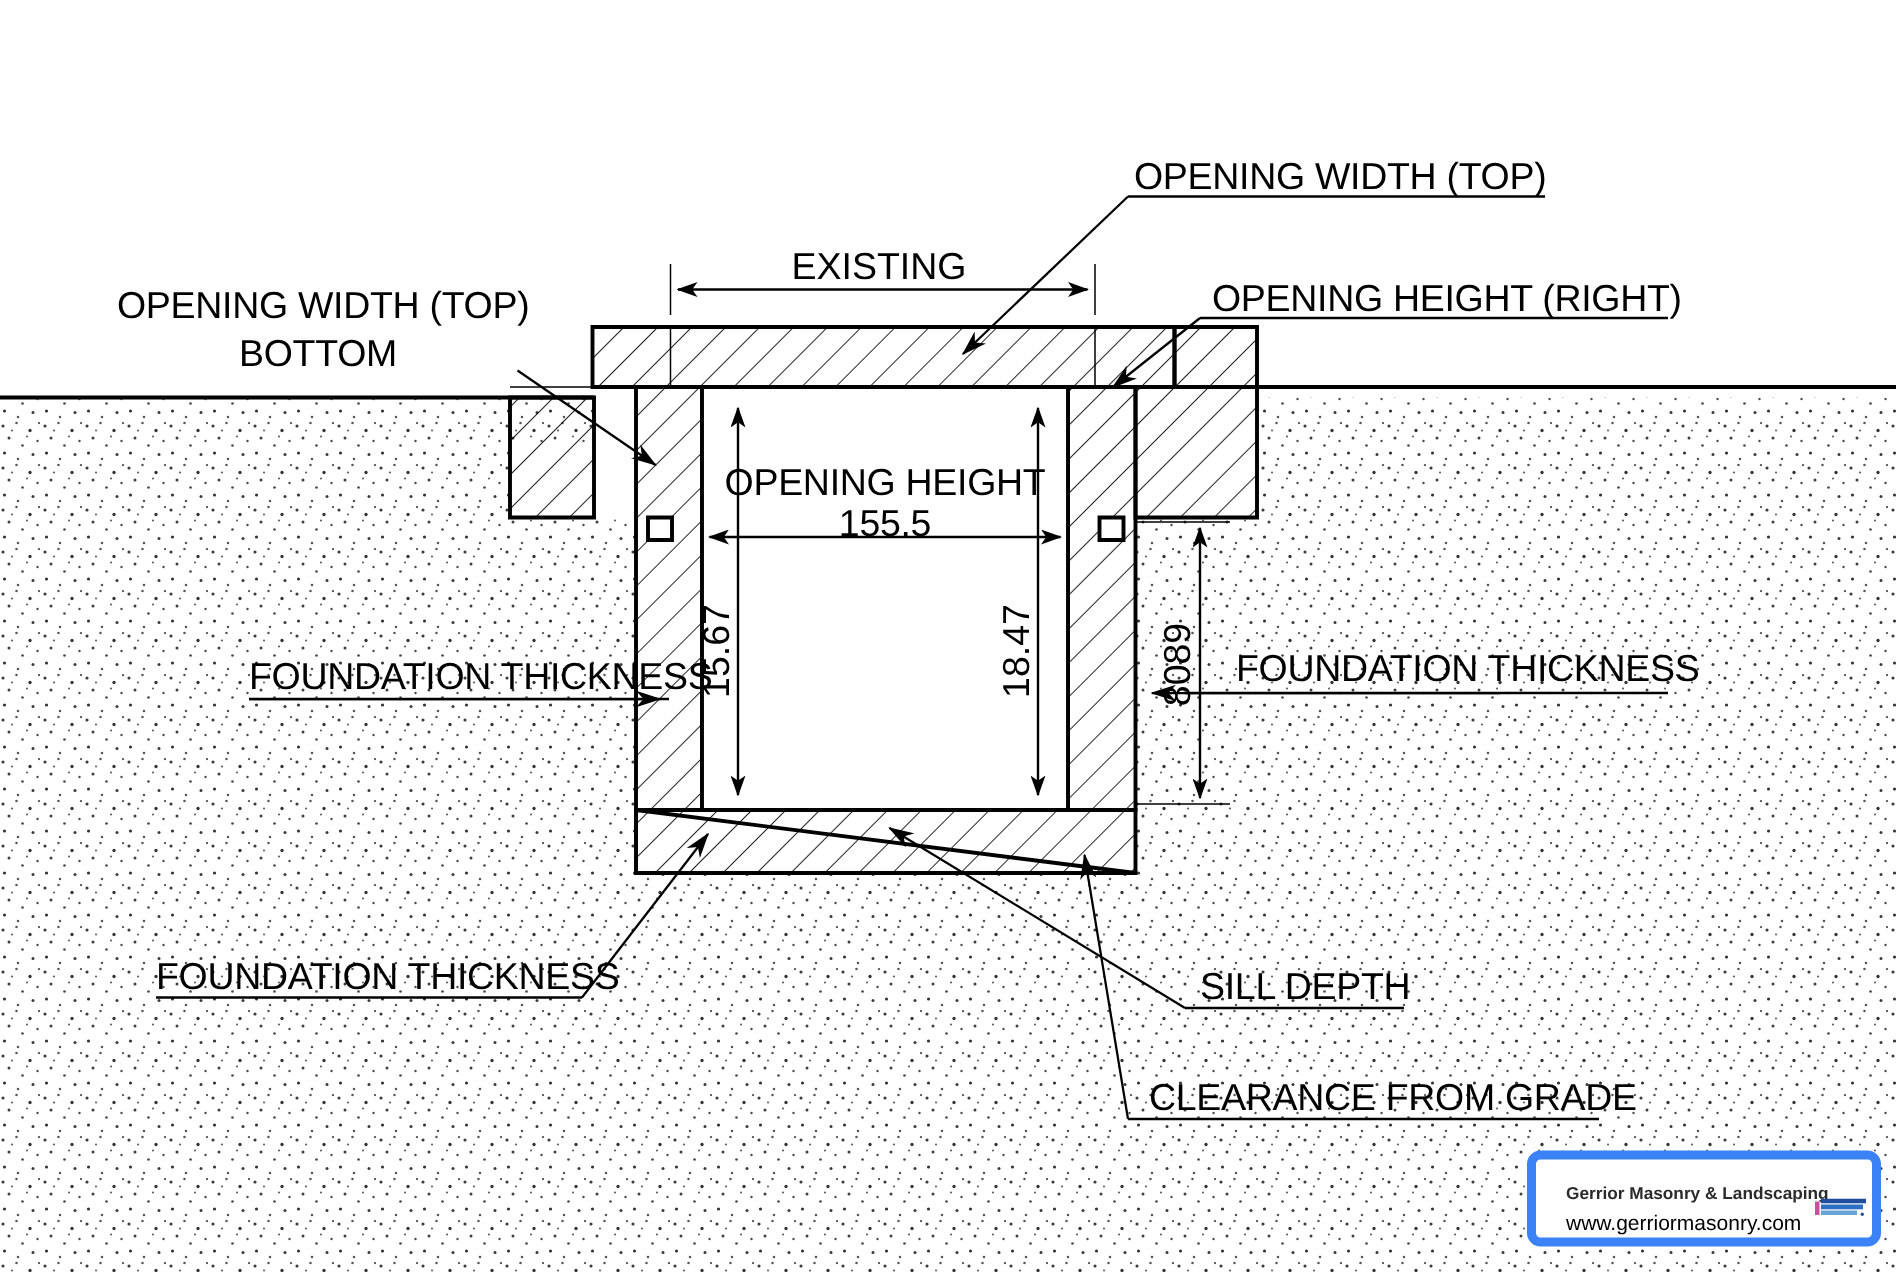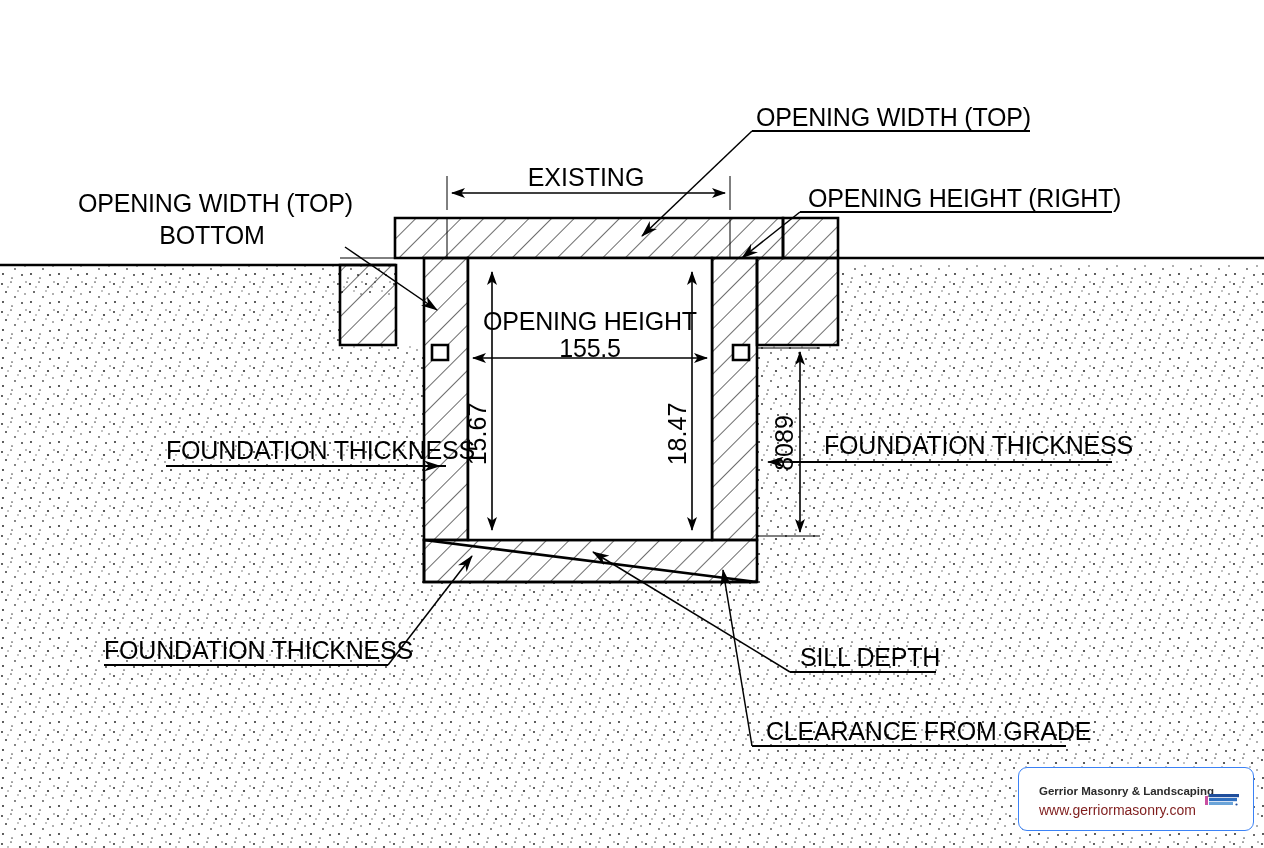--- a/index.html
+++ b/index.html
@@ -44,41 +44,41 @@
   .leaderline { stroke:#000000; stroke-width:1.5; fill:none;}
   .underline { stroke:#000000; stroke-width:1.8; fill:none;}
 
   
   #watermark {
     position: absolute;
     left: 1018px;
     top: 767px;
     width: 236px;
     height: 64px;
-    border: 1px solid #3b82f6;
+    border: 6px solid #3b82f6;
     border-radius: 9px;
     background: #ffffff;
     box-sizing: border-box;
   }
   #wm-title {
     position: absolute;
     left: 20px;
     top: 17px;
     font-size: 11.5px;
     font-weight: bold;
     color: #2b2b2b;
     font-family: "Liberation Sans", sans-serif;
     white-space: nowrap;
   }
   #wm-url {
     position: absolute;
     left: 20px;
     top: 34px;
     font-size: 14px;
-    color: #7f1d1d;
+    color: #000000;
     font-family: "Liberation Sans", sans-serif;
     white-space: nowrap;
   }
   #wm-logo {
     position: absolute;
     left: 186px;
     top: 26px;
     width: 34px;
     height: 13px;
   }

